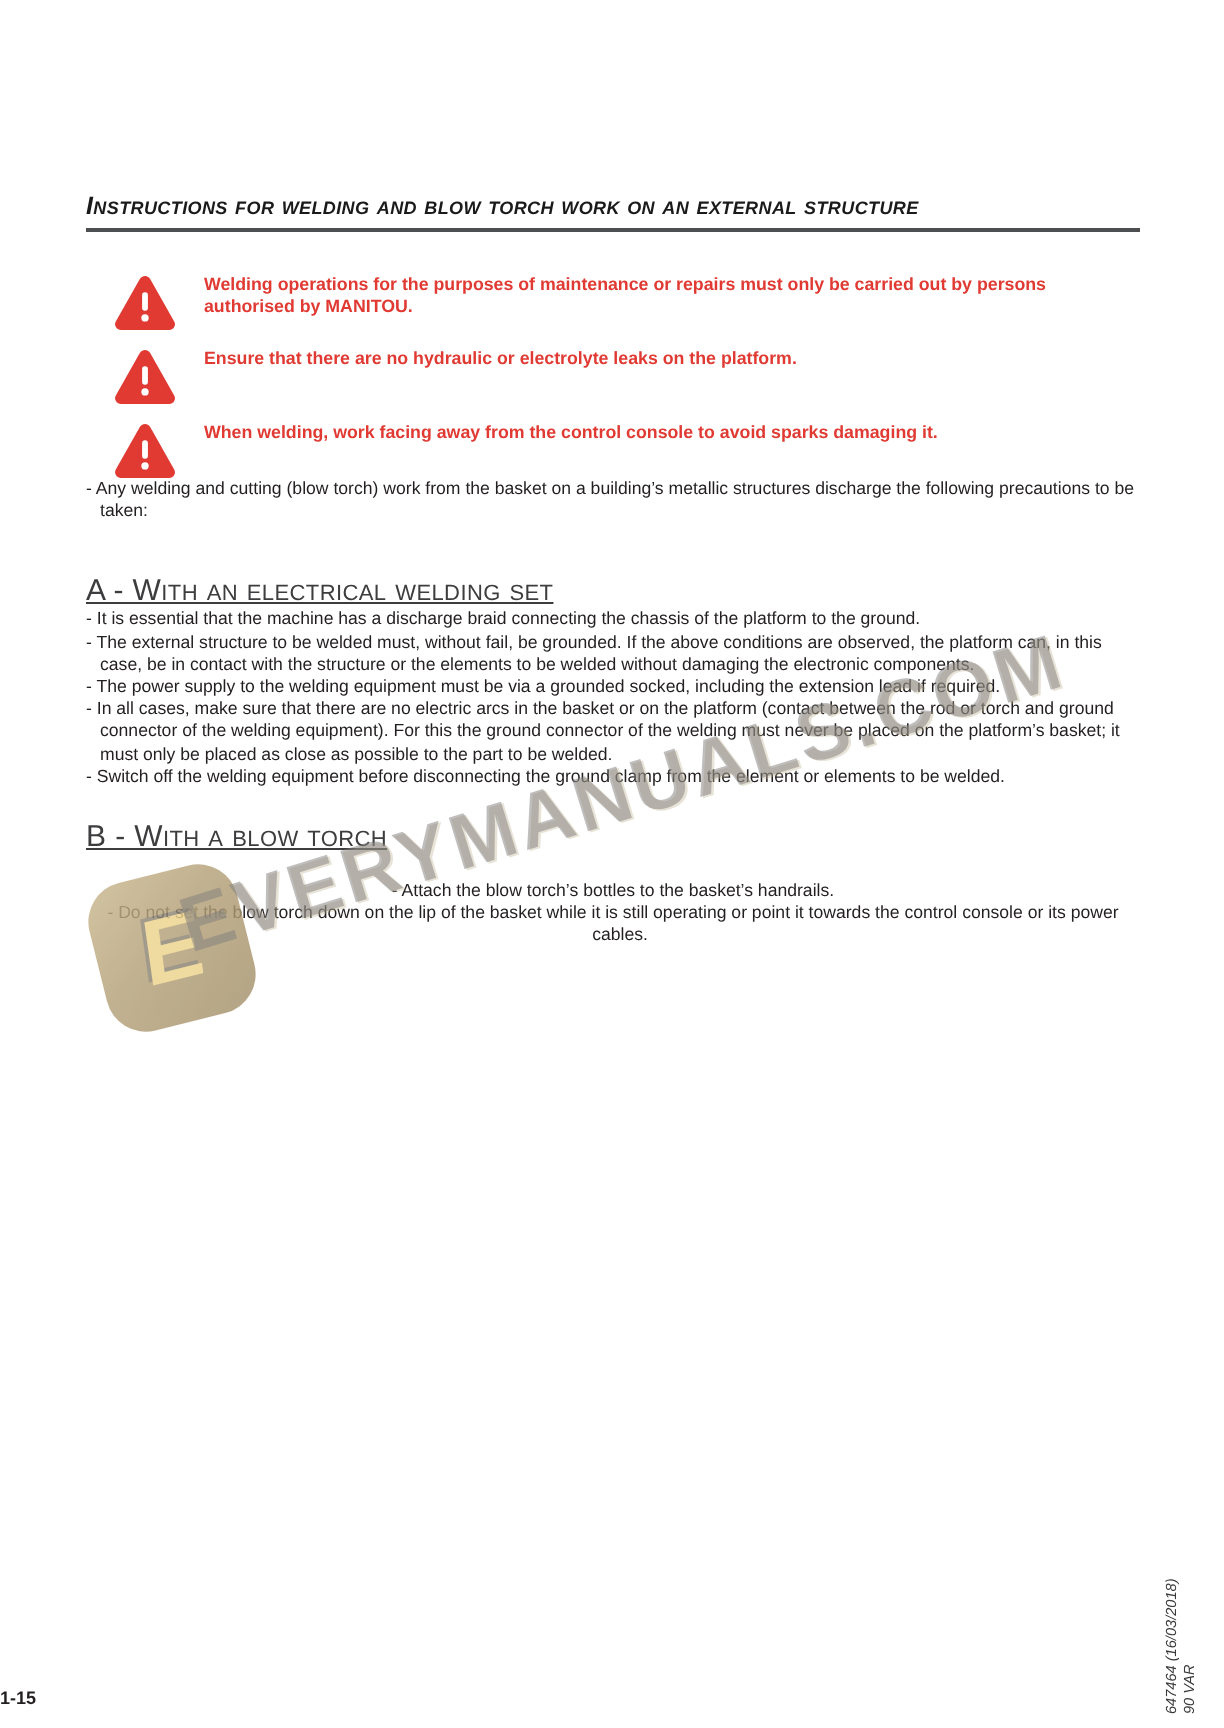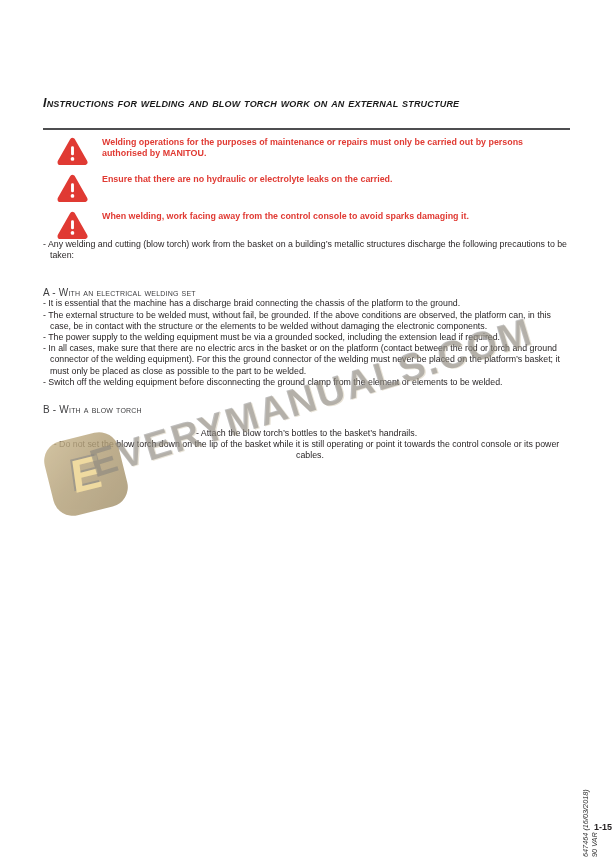--- a/index.html
+++ b/index.html
@@ -10,21 +10,21 @@
     font-family: "Liberation Sans", sans-serif;
     color: #231f20;
     overflow: hidden;
   }
   .page { position: absolute; inset: 0; }
 
   
   .title-wrap {
     position: absolute; left: 43px; right: 42px; top: 96px;
     border-bottom: 2px solid #4d4e50;
-    padding-bottom: 18px;
+    padding-bottom: 4px;
   }
   .page-title {
     font-size: 12.5px; font-weight: bold; font-style: italic;
     font-variant: small-caps; letter-spacing: 0.2px;
     color: #1a1a1a;
   }
 
   
   .warnings { position: absolute; left: 57px; right: 45px; top: 137px; }
   .warning-row { display: flex; align-items: flex-start; margin-bottom: 8px; }
@@ -34,22 +34,23 @@
     color: #e03a33;
   }
 
   
   .body-copy { position: absolute; left: 43px; right: 42px; top: 239px; }
   .para, .li {
     font-size: 8.8px; line-height: 11.2px; color: #231f20;
     padding-left: 7px; text-indent: -7px; 
   }
   .sec-heading {
-    font-size: 10px; font-variant: small-caps; color: #3d3d3f;
+    font-size: 15px; font-variant: small-caps; color: #3d3d3f;
     letter-spacing: 0.2px;
+    text-decoration: underline;
   }
   .sec-a-heading { margin-top: 26px; }
   .sec-a-list { }
   .sec-b-heading { margin-top: 16px; }
   .sec-b-list { margin-top: 13px; text-align: center; }
 
   
   .watermark-text {
     position: absolute; left: 98px; top: 442px;
     transform-origin: left bottom;
@@ -71,22 +72,22 @@
   }
   .watermark-logo .glyph {
     font-size: 46px; font-weight: bold;
     color: #ecd28c;
     text-shadow: -2px -2px 0 rgba(110,110,110,0.55);
     transform: skewX(-6deg);
   }
 
   
   .page-number {
-    position: absolute; left: 0; right: 0; bottom: 32px;
-    text-align: right; font-size: 9px; font-weight: bold; color: #231f20;
+    position: absolute; left: 0; right: 0; bottom: 10px;
+    text-align: left; font-size: 9px; font-weight: bold; color: #231f20;
   }
   .side-ref {
     position: absolute; left: 582px; top: 857px;
     transform-origin: 0 0; transform: rotate(-90deg);
     font-size: 7.3px; font-style: italic; line-height: 8.8px;
     color: #3a3a3a; white-space: nowrap;
   }
 </style>
 </head>
 <body>
@@ -107,21 +108,21 @@
       </svg>
       <div class="warning-text">Welding operations for the purposes of maintenance or repairs must only be carried out by persons authorised by MANITOU.</div>
     </div>
 
     <div class="warning-row">
       <svg class="tri" viewBox="0 0 32 30">
         <path d="M16 4 L28.5 26 L3.5 26 Z" fill="#e03a33" stroke="#e03a33" stroke-width="6" stroke-linejoin="round"></path>
         <rect x="14.5" y="9.5" width="3" height="9.5" rx="1.4" fill="#ffffff"></rect>
         <circle cx="16" cy="22.7" r="1.9" fill="#ffffff"></circle>
       </svg>
-      <div class="warning-text">Ensure that there are no hydraulic or electrolyte leaks on the carried.</div>
+      <div class="warning-text">Ensure that there are no hydraulic or electrolyte leaks on the platform.</div>
     </div>
 
     <div class="warning-row">
       <svg class="tri" viewBox="0 0 32 30">
         <path d="M16 4 L28.5 26 L3.5 26 Z" fill="#e03a33" stroke="#e03a33" stroke-width="6" stroke-linejoin="round"></path>
         <rect x="14.5" y="9.5" width="3" height="9.5" rx="1.4" fill="#ffffff"></rect>
         <circle cx="16" cy="22.7" r="1.9" fill="#ffffff"></circle>
       </svg>
       <div class="warning-text">When welding, work facing away from the control console to avoid sparks damaging it.</div>
     </div>

